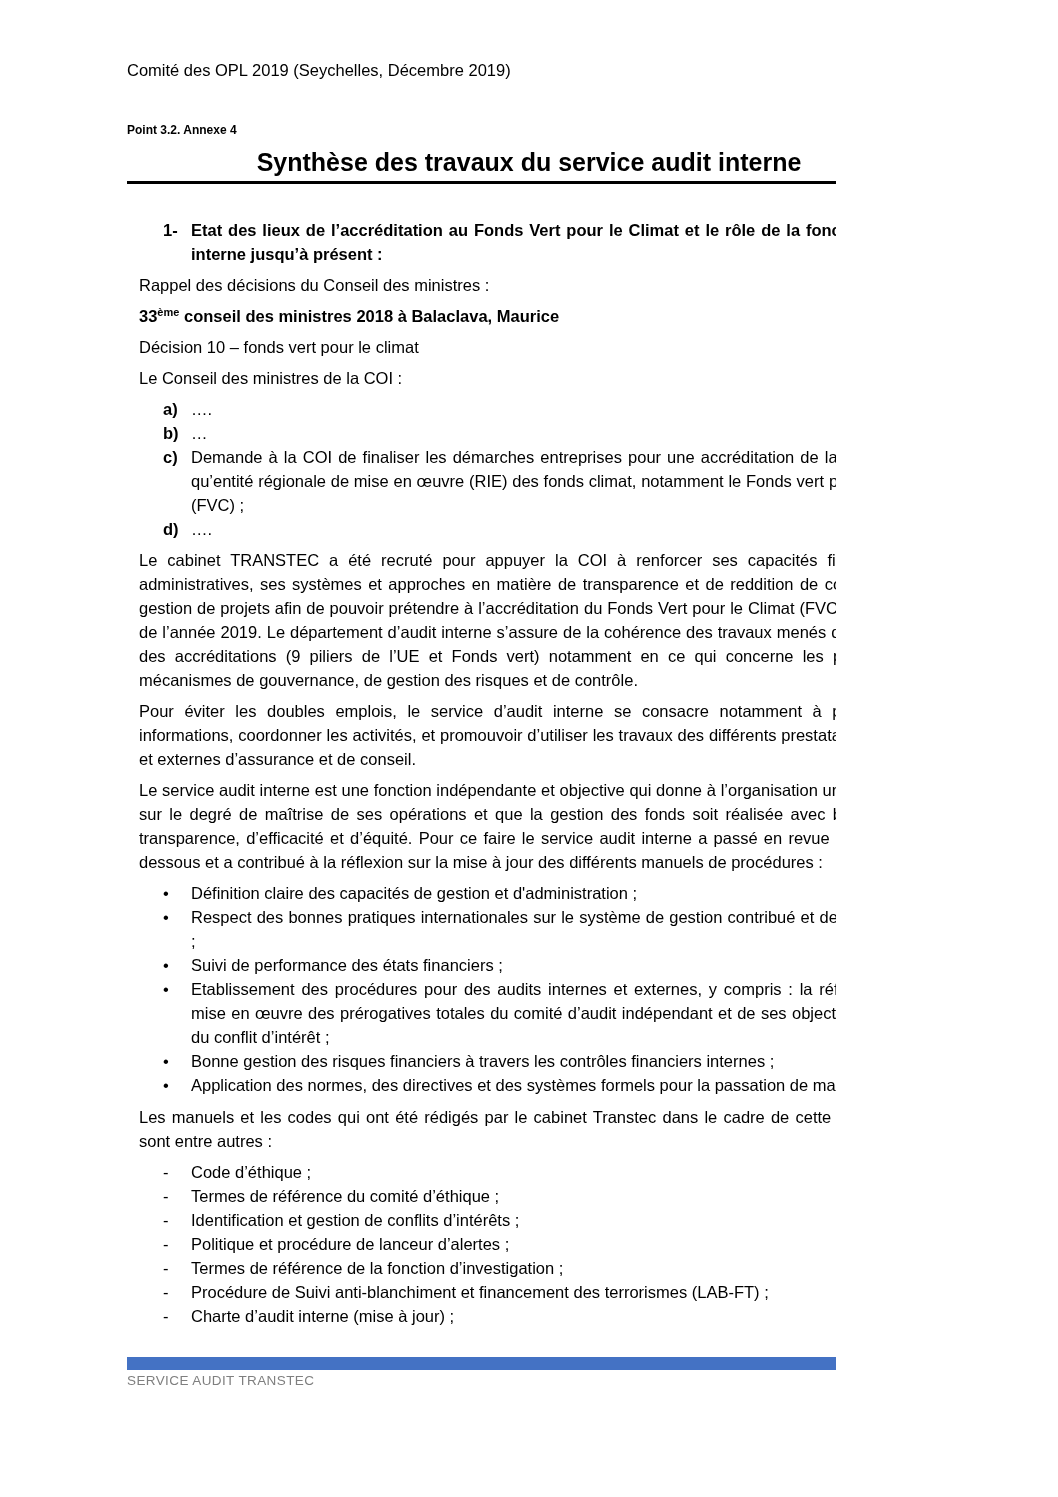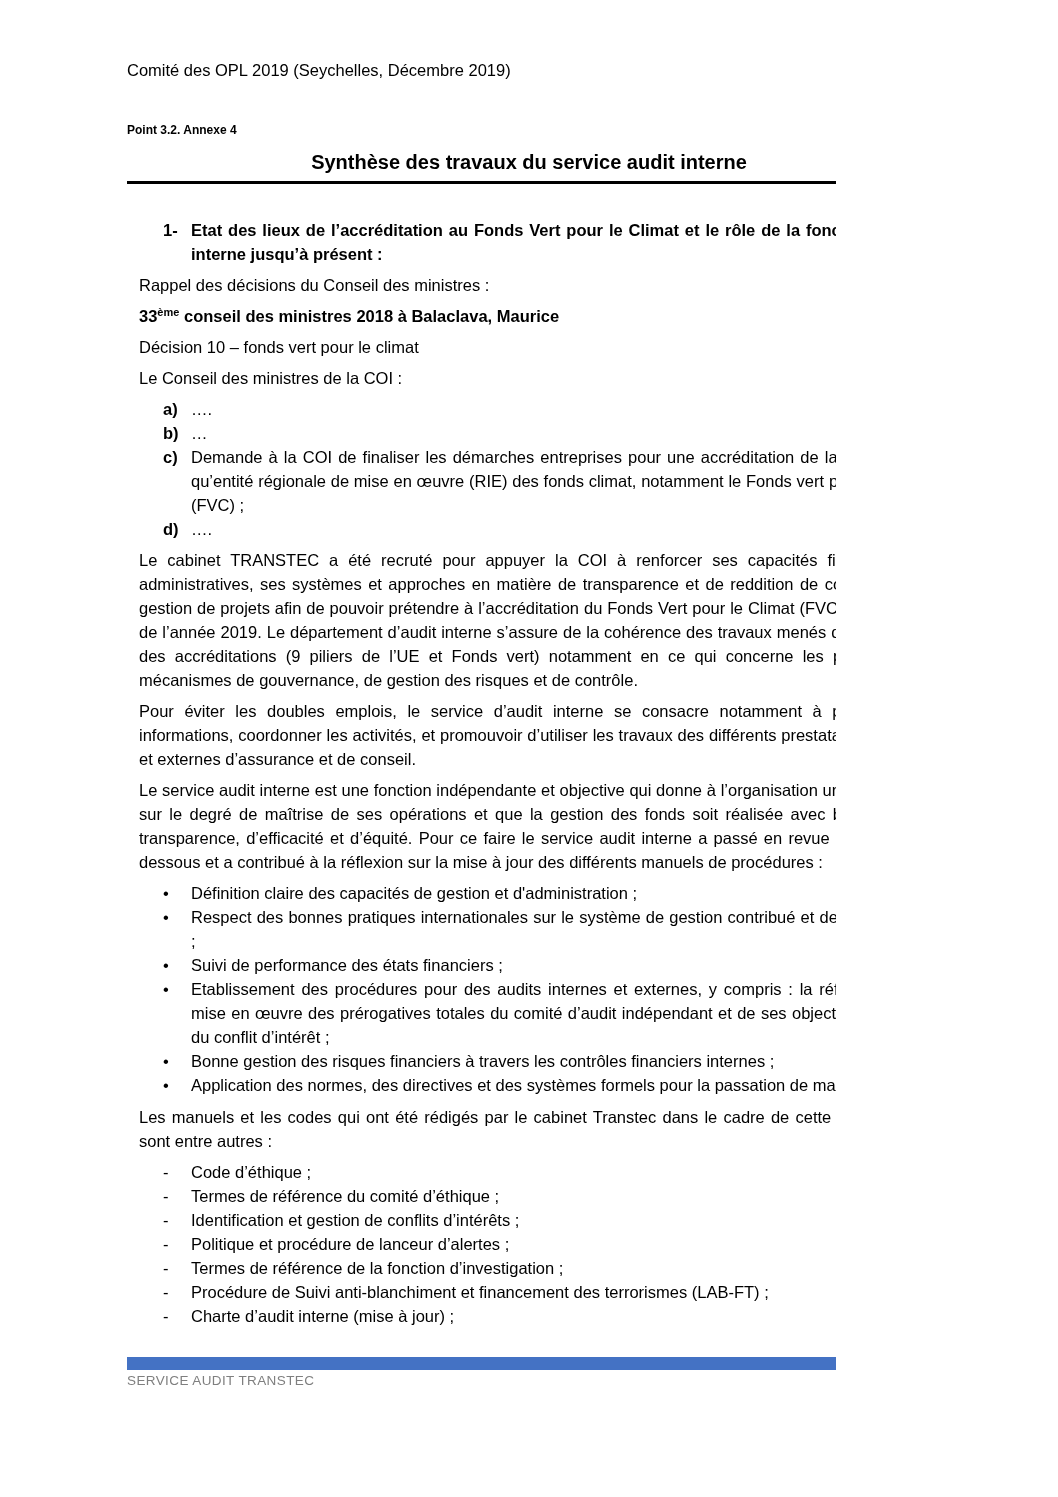--- a/index.html
+++ b/index.html
@@ -28,21 +28,21 @@
     line-height: 24px;
     margin-bottom: 36px;
   }
   .annex-label {
     font-size: 12px;
     font-weight: bold;
     line-height: 24px;
     margin-bottom: 7px;
   }
   .doc-title {
-    font-size: 20px;
+    font-size: 25px;
     font-weight: bold;
     line-height: 27px;
     text-align: center;
     border-bottom: 3px solid #000000;
     padding-bottom: 5px;
     margin-bottom: 34px;
   }
   .para {
     font-size: 16.5px;
     line-height: 24px;

